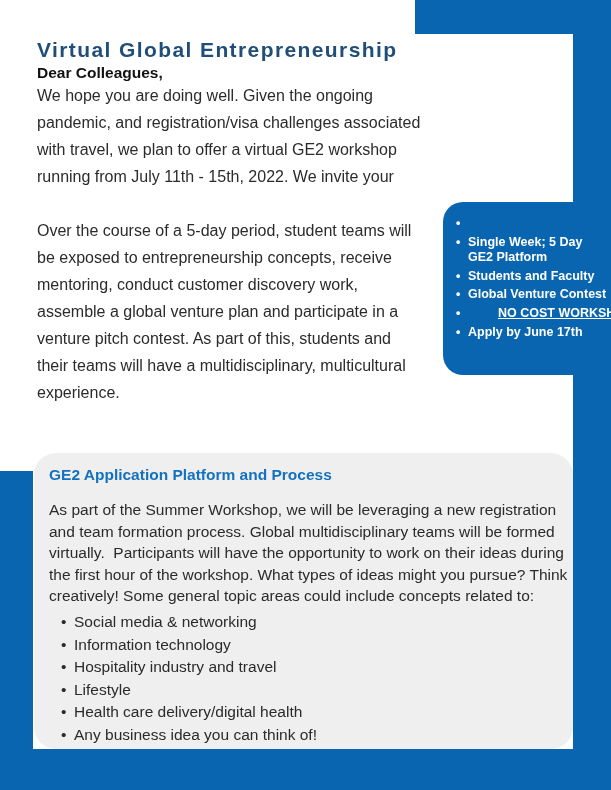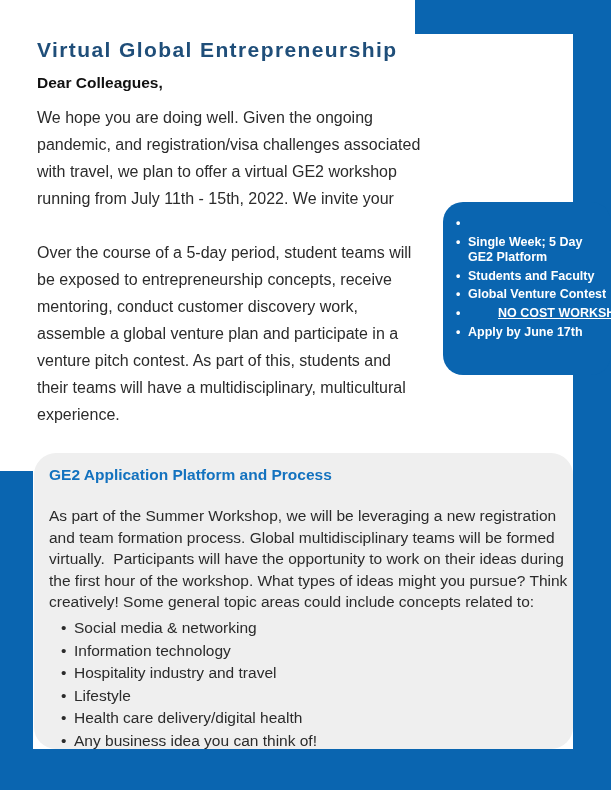--- a/index.html
+++ b/index.html
@@ -31,32 +31,31 @@
   }
   #page-title {
     color: #1f4e79;
     font-weight: bold;
     font-size: 21px;
     line-height: 29px;
     letter-spacing: 1.4px;
   }
   #page-title .tline { white-space: pre; }
   #salutation {
-    margin-top: 10px;
     font-size: 15.5px;
     font-weight: bold;
     color: #111111;
     white-space: pre;
   }
   .paragraph {
     font-size: 16px;
     line-height: 27px;
     color: #2b2b2b;
   }
-  #paragraph-1 { margin-top: 12px; }
+  #paragraph-1 { }
   #paragraph-2 { margin-top: 27px; }
   .paragraph .tline { white-space: pre; }
 
   
   #sidebar-box {
     position: absolute;
     left: 443px;
     top: 202px;
     width: 168px;
     height: 173px;
@@ -100,21 +99,21 @@
     z-index: 1;
   }
   #application-heading {
     color: #1372bf;
     font-weight: bold;
     font-size: 15.5px;
     line-height: 20px;
     white-space: pre;
   }
   #application-body {
-    margin-top: 20px;
+    margin-top: 14px;
     font-size: 15.5px;
     line-height: 21.6px;
     color: #2b2b2b;
   }
   #application-body .tline { white-space: pre; }
   #topics-list {
     list-style: none;
     margin: 4px 0 0 0;
     padding: 0 0 0 12px;
   }

